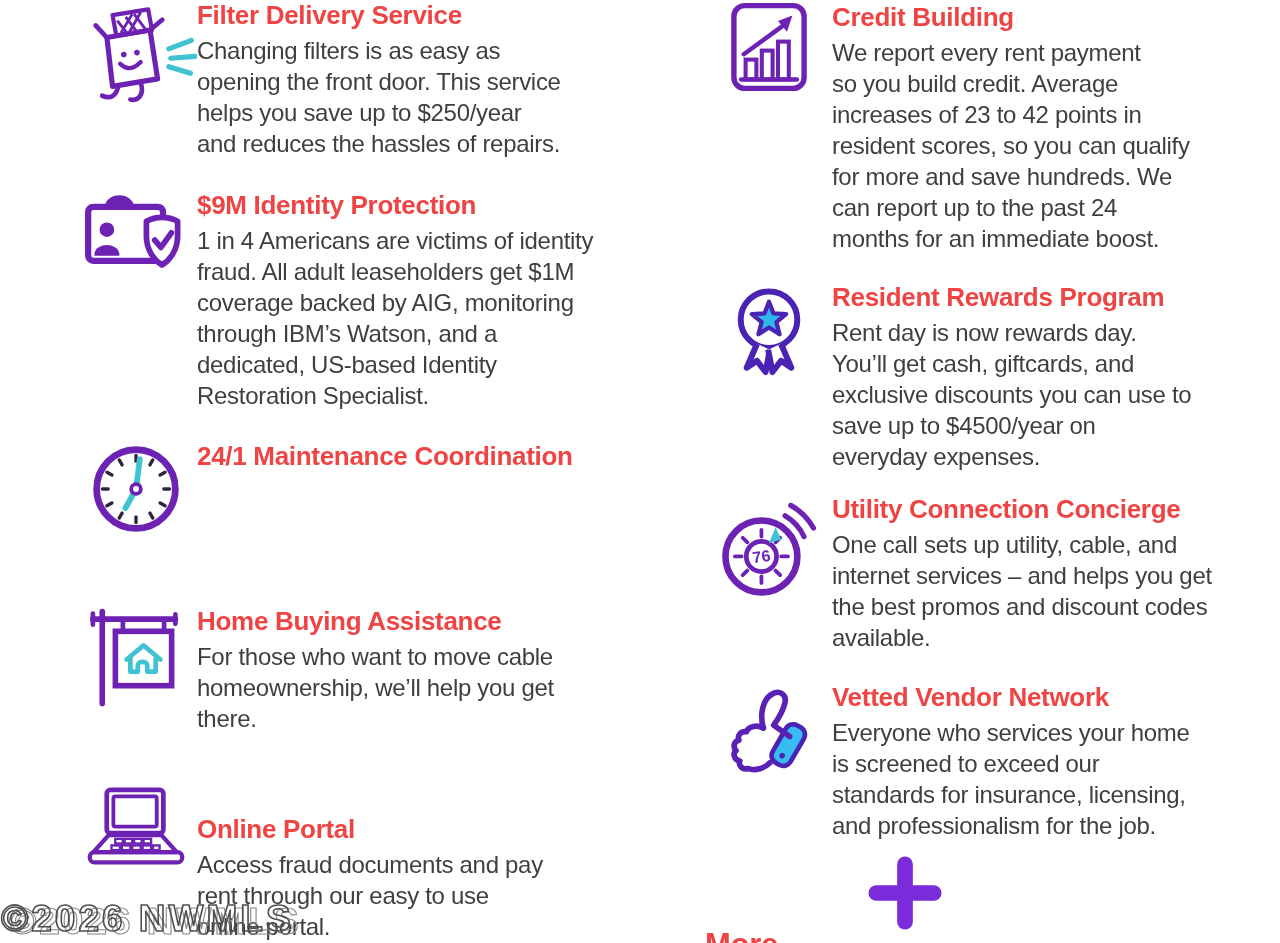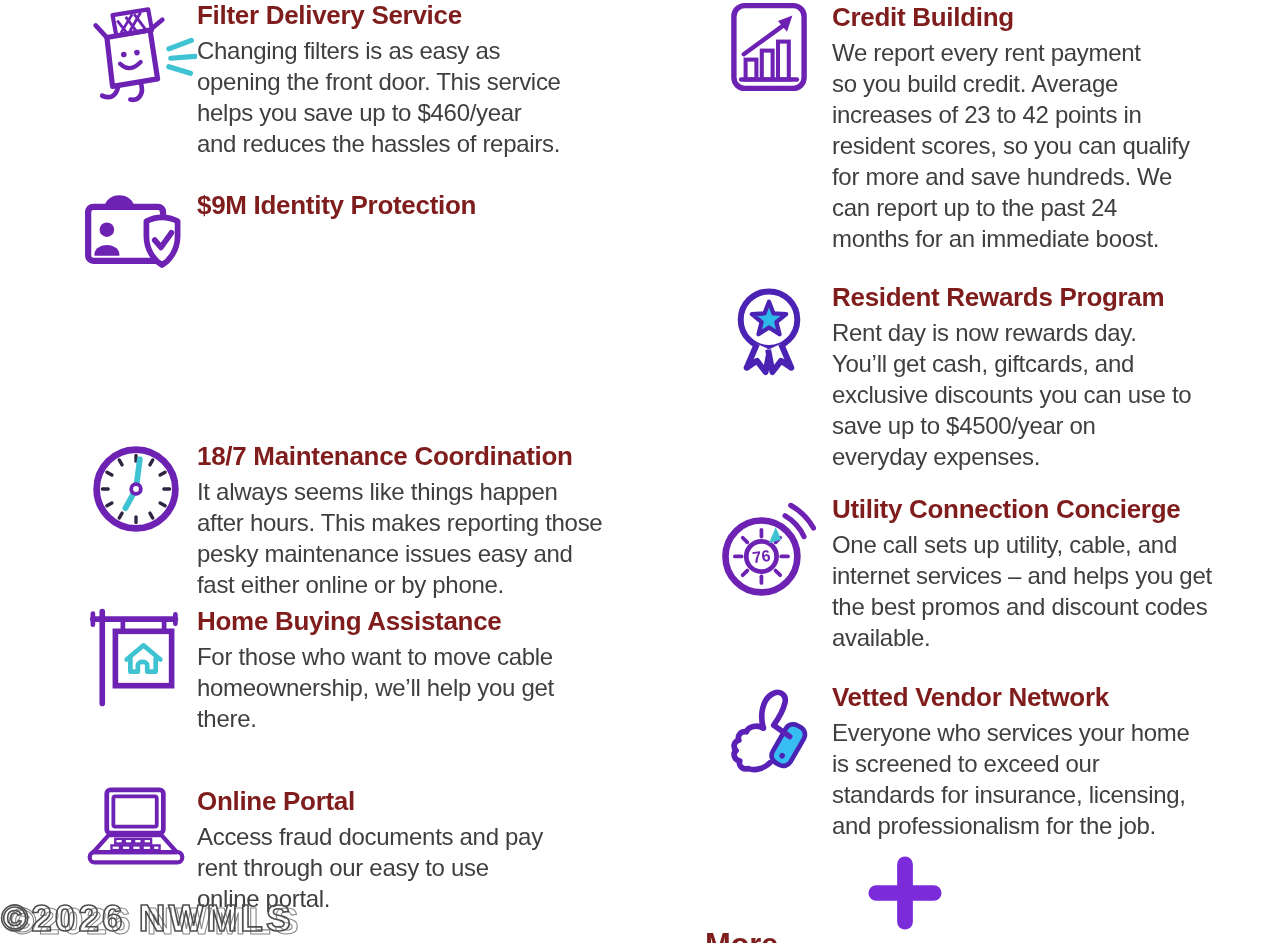--- a/index.html
+++ b/index.html
@@ -8,21 +8,21 @@
     font-family:"Liberation Sans",sans-serif;overflow:hidden;
   }
   .item{position:absolute;display:flex;align-items:flex-start;}
   .item.left{left:75px;}
   .item.left .icon-box{width:122px;}
   .item.right{left:705px;}
   .item.right .icon-box{width:127px;}
   .icon-box{flex:none;display:flex;justify-content:center;align-items:flex-start;}
   .txt{min-width:0;}
   .title{
-    margin:0 0 5px 0;font-size:26px;font-weight:bold;color:#7f1d1d;
+    margin:0 0 5px 0;font-size:26px;font-weight:bold;color:#ef4444;
     letter-spacing:-0.3px;line-height:30px;
   }
   .desc{
     margin:0;font-size:24px;line-height:31px;color:#3f3f3f;
     letter-spacing:-0.3px;white-space:pre-line;
   }
   
   .l1{top:0px;}  .l2{top:190px;} .l3{top:441px;} .l4{top:606px;} .l5{top:786px;}
   .r1{top:2px;}  .r2{top:282px;} .r3{top:494px;} .r4{top:682px;} .r5{top:856px;}
   .item.more{align-items:center;flex-direction:column;}
@@ -58,38 +58,44 @@
         <path d="M70,88 C74,100 68,108 59,106" stroke="#6d22b4" stroke-width="5" stroke-linecap="round"></path>
         <path d="M100,52 L124,43" stroke="#3fc3d2" stroke-width="5.5" stroke-linecap="round"></path>
         <path d="M102,62 L128,60" stroke="#3fc3d2" stroke-width="5.5" stroke-linecap="round"></path>
         <path d="M100,71 L123,78" stroke="#3fc3d2" stroke-width="5.5" stroke-linecap="round"></path>
       </svg>
     </div>
     <div class="txt" style="width:470px;">
       <h3 class="title">Filter Delivery Service</h3>
       <p class="desc">Changing filters is as easy as
 opening the front door. This service
-helps you save up to $460/year
+helps you save up to $250/year
 and reduces the hassles of repairs.</p>
     </div>
   </div>
 
   <div class="item left l2">
     <div class="icon-box">
       <svg width="104" height="96" viewBox="0 0 100 92" fill="none">
         <rect x="4" y="16" width="72" height="52" rx="5" stroke="#6d22b4" stroke-width="6"></rect>
         <path d="M20,16 A14,11 0 0 1 48,16 Z" fill="#6d22b4"></path>
         <circle cx="22" cy="38" r="7" fill="#6d22b4"></circle>
         <path d="M10,61 C12,50 32,50 34,61 L34,63 L10,63 Z" fill="#6d22b4"></path>
         <path d="M60,30 C69,25 81,25 90,30 L90,44 C90,58 82,68 75,72 C68,68 60,58 60,44 Z" fill="#ffffff" stroke="#6d22b4" stroke-width="5.5" stroke-linejoin="round"></path>
         <path d="M68,48 L74,55 L84,41" stroke="#6d22b4" stroke-width="5.5" stroke-linecap="round" stroke-linejoin="round"></path>
       </svg>
     </div>
     <div class="txt" style="width:480px;">
       <h3 class="title">$9M Identity Protection</h3>
+      <p class="desc">1 in 4 Americans are victims of identity
+fraud. All adult leaseholders get $1M
+coverage backed by AIG, monitoring
+through IBM’s Watson, and a
+dedicated, US-based Identity
+Restoration Specialist.</p>
     </div>
   </div>
 
   <div class="item left l3">
     <div class="icon-box">
       <svg width="96" height="96" viewBox="0 0 100 100" fill="none">
         <circle cx="50" cy="50" r="41" stroke="#6d22b4" stroke-width="7"></circle>
         <g stroke="#2f2440" stroke-width="3.5" stroke-linecap="round">
           <path d="M50,15 L50,21"></path>
             <path d="M67.5,19.7 L64.5,24.9"></path>
@@ -103,25 +109,21 @@
           <path d="M15,50 L21,50"></path>
             <path d="M19.7,32.5 L24.9,35.5"></path>
             <path d="M32.5,19.7 L35.5,24.9"></path>
         </g>
         <path d="M50,50 L54,19" stroke="#3fc3d2" stroke-width="6" stroke-linecap="round"></path>
         <path d="M50,50 L39,70" stroke="#3fc3d2" stroke-width="6" stroke-linecap="round"></path>
         <circle cx="50" cy="50" r="5" fill="#ffffff" stroke="#6d22b4" stroke-width="4"></circle>
       </svg>
     </div>
     <div class="txt" style="width:470px;">
-      <h3 class="title">18/7 Maintenance Coordination</h3>
-      <p class="desc">It always seems like things happen
-after hours. This makes reporting those
-pesky maintenance issues easy and
-fast either online or by phone.</p>
+      <h3 class="title">24/1 Maintenance Coordination</h3>
     </div>
   </div>
 
   <div class="item left l4">
     <div class="icon-box">
       <svg width="94" height="105" viewBox="0 0 100 112" fill="none">
         <path d="M14,6 L14,104" stroke="#6d22b4" stroke-width="6" stroke-linecap="round"></path>
         <path d="M4,14 L92,14" stroke="#6d22b4" stroke-width="6" stroke-linecap="round"></path>
         <path d="M4,8 L4,20 M92,9 L92,19" stroke="#6d22b4" stroke-width="5" stroke-linecap="round"></path>
         <path d="M36,14 L36,27 M80,14 L80,27" stroke="#6d22b4" stroke-width="5" stroke-linecap="round"></path>
@@ -151,21 +153,21 @@
             <rect x="63" y="56" width="8" height="5"></rect>
           <rect x="29" y="63" width="9" height="5"></rect>
             <rect x="40" y="63" width="9" height="5"></rect>
           <rect x="51" y="63" width="9" height="5"></rect>
             <rect x="62" y="63" width="9" height="5"></rect>
           <rect x="73" y="63" width="7" height="5"></rect>
         </g>
         <rect x="6" y="70" width="98" height="11" rx="5" stroke="#6d22b4" stroke-width="4.5"></rect>
       </svg>
     </div>
-    <div class="txt" style="width:440px;">
+    <div class="txt" style="width:440px;margin-top:28px;">
       <h3 class="title">Online Portal</h3>
       <p class="desc">Access fraud documents and pay
 rent through our easy to use
 online portal.</p>
     </div>
   </div>
 
   <div class="item right r1">
     <div class="icon-box">
       <svg width="80" height="90" viewBox="0 0 88 100" fill="none">

